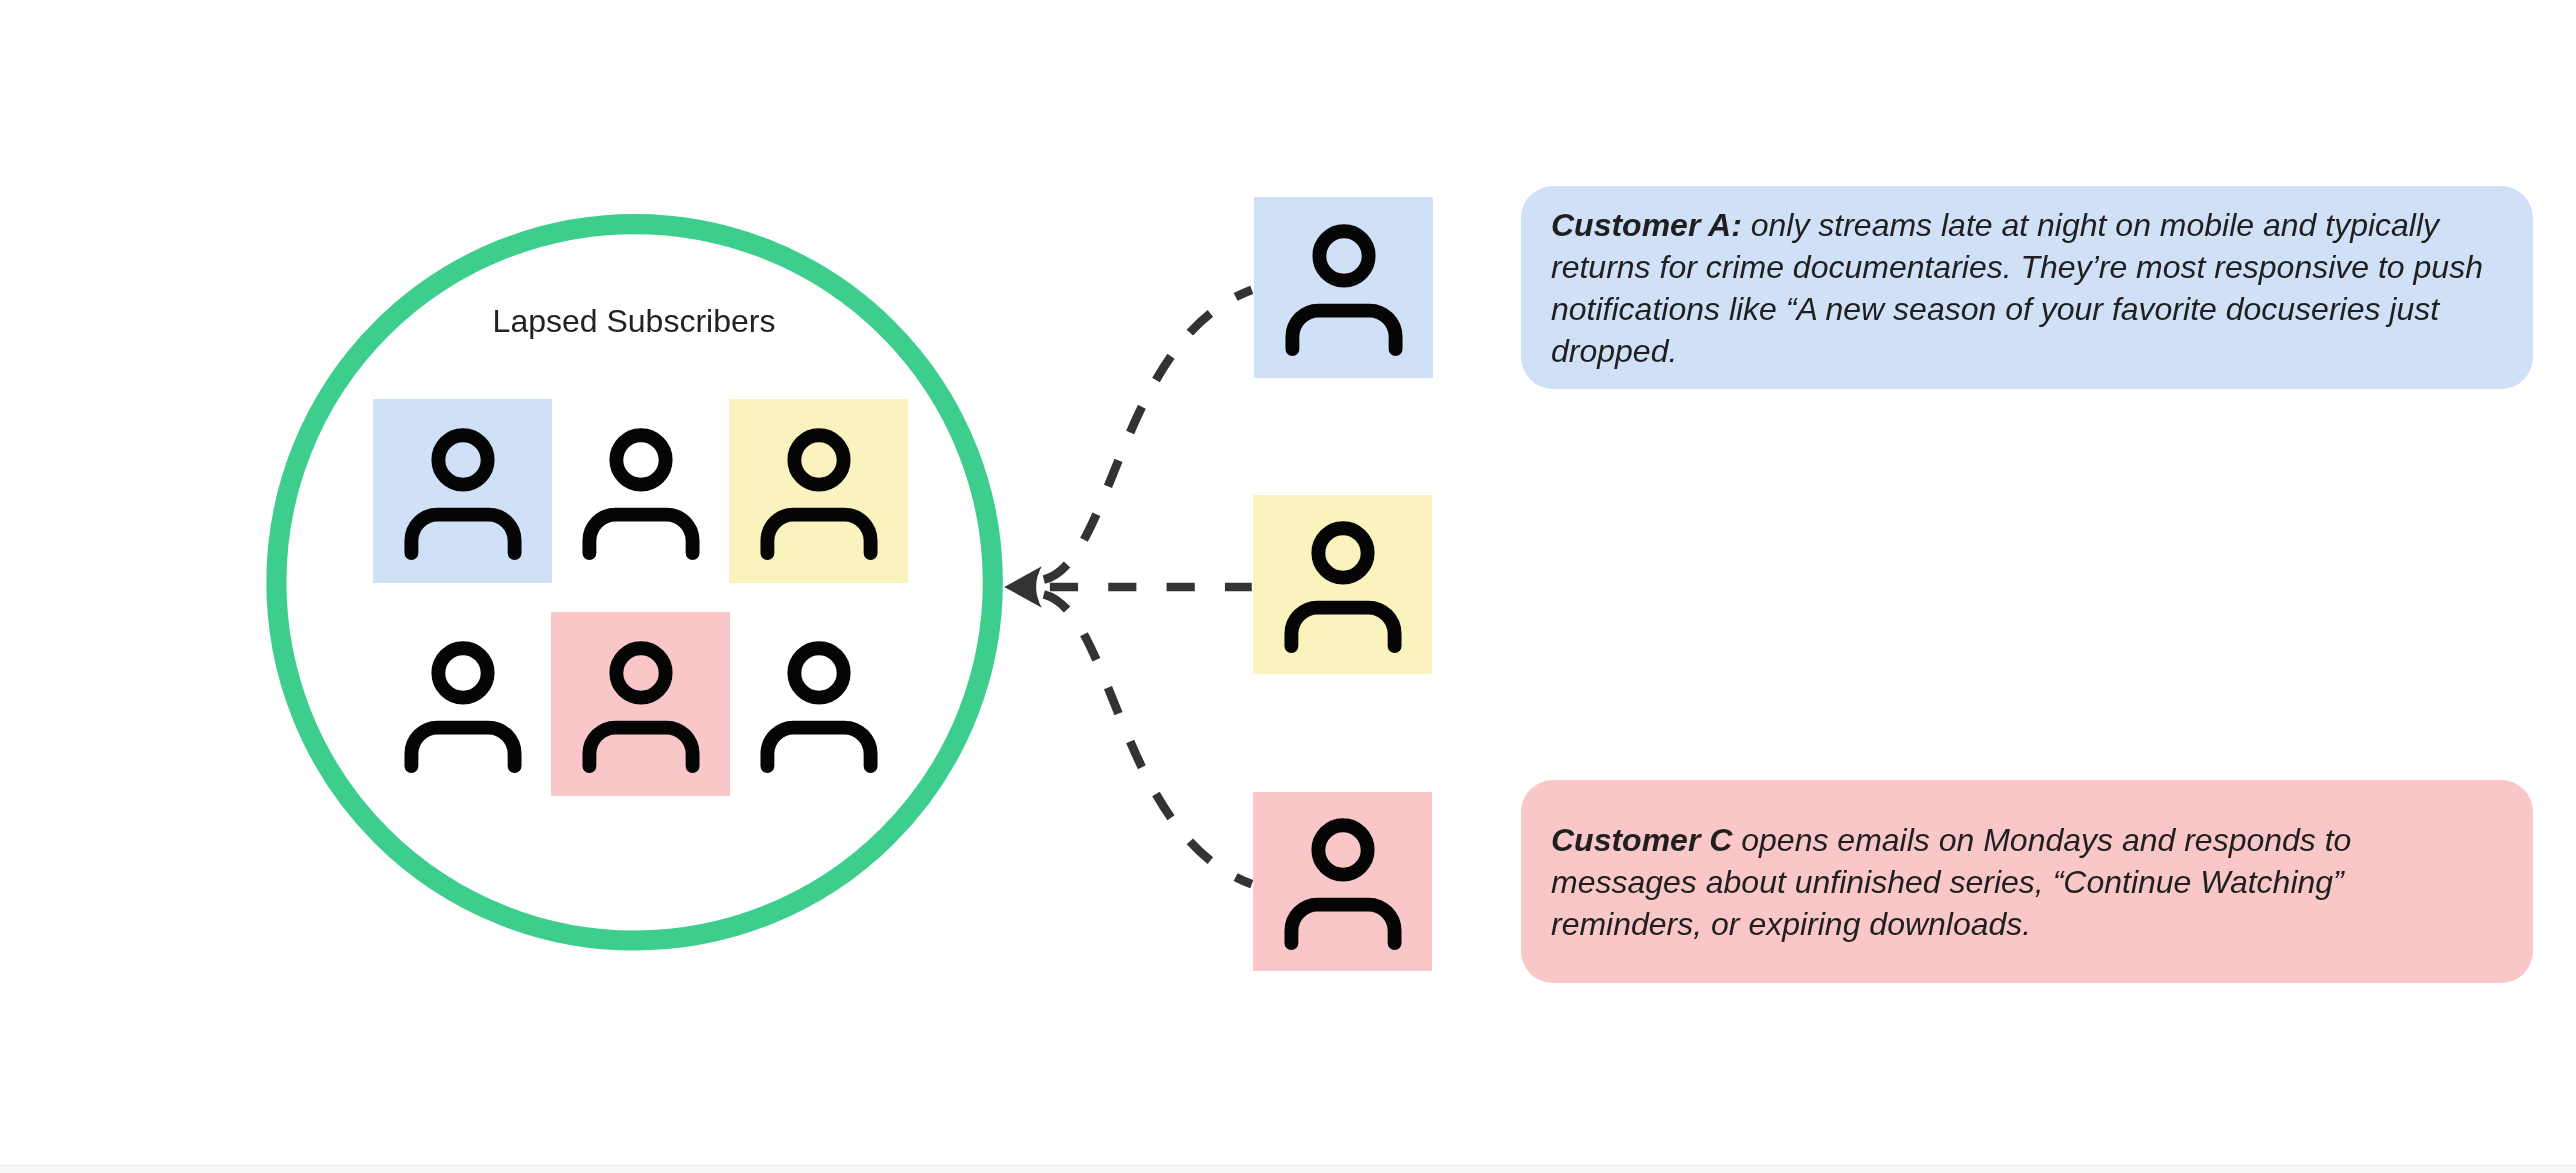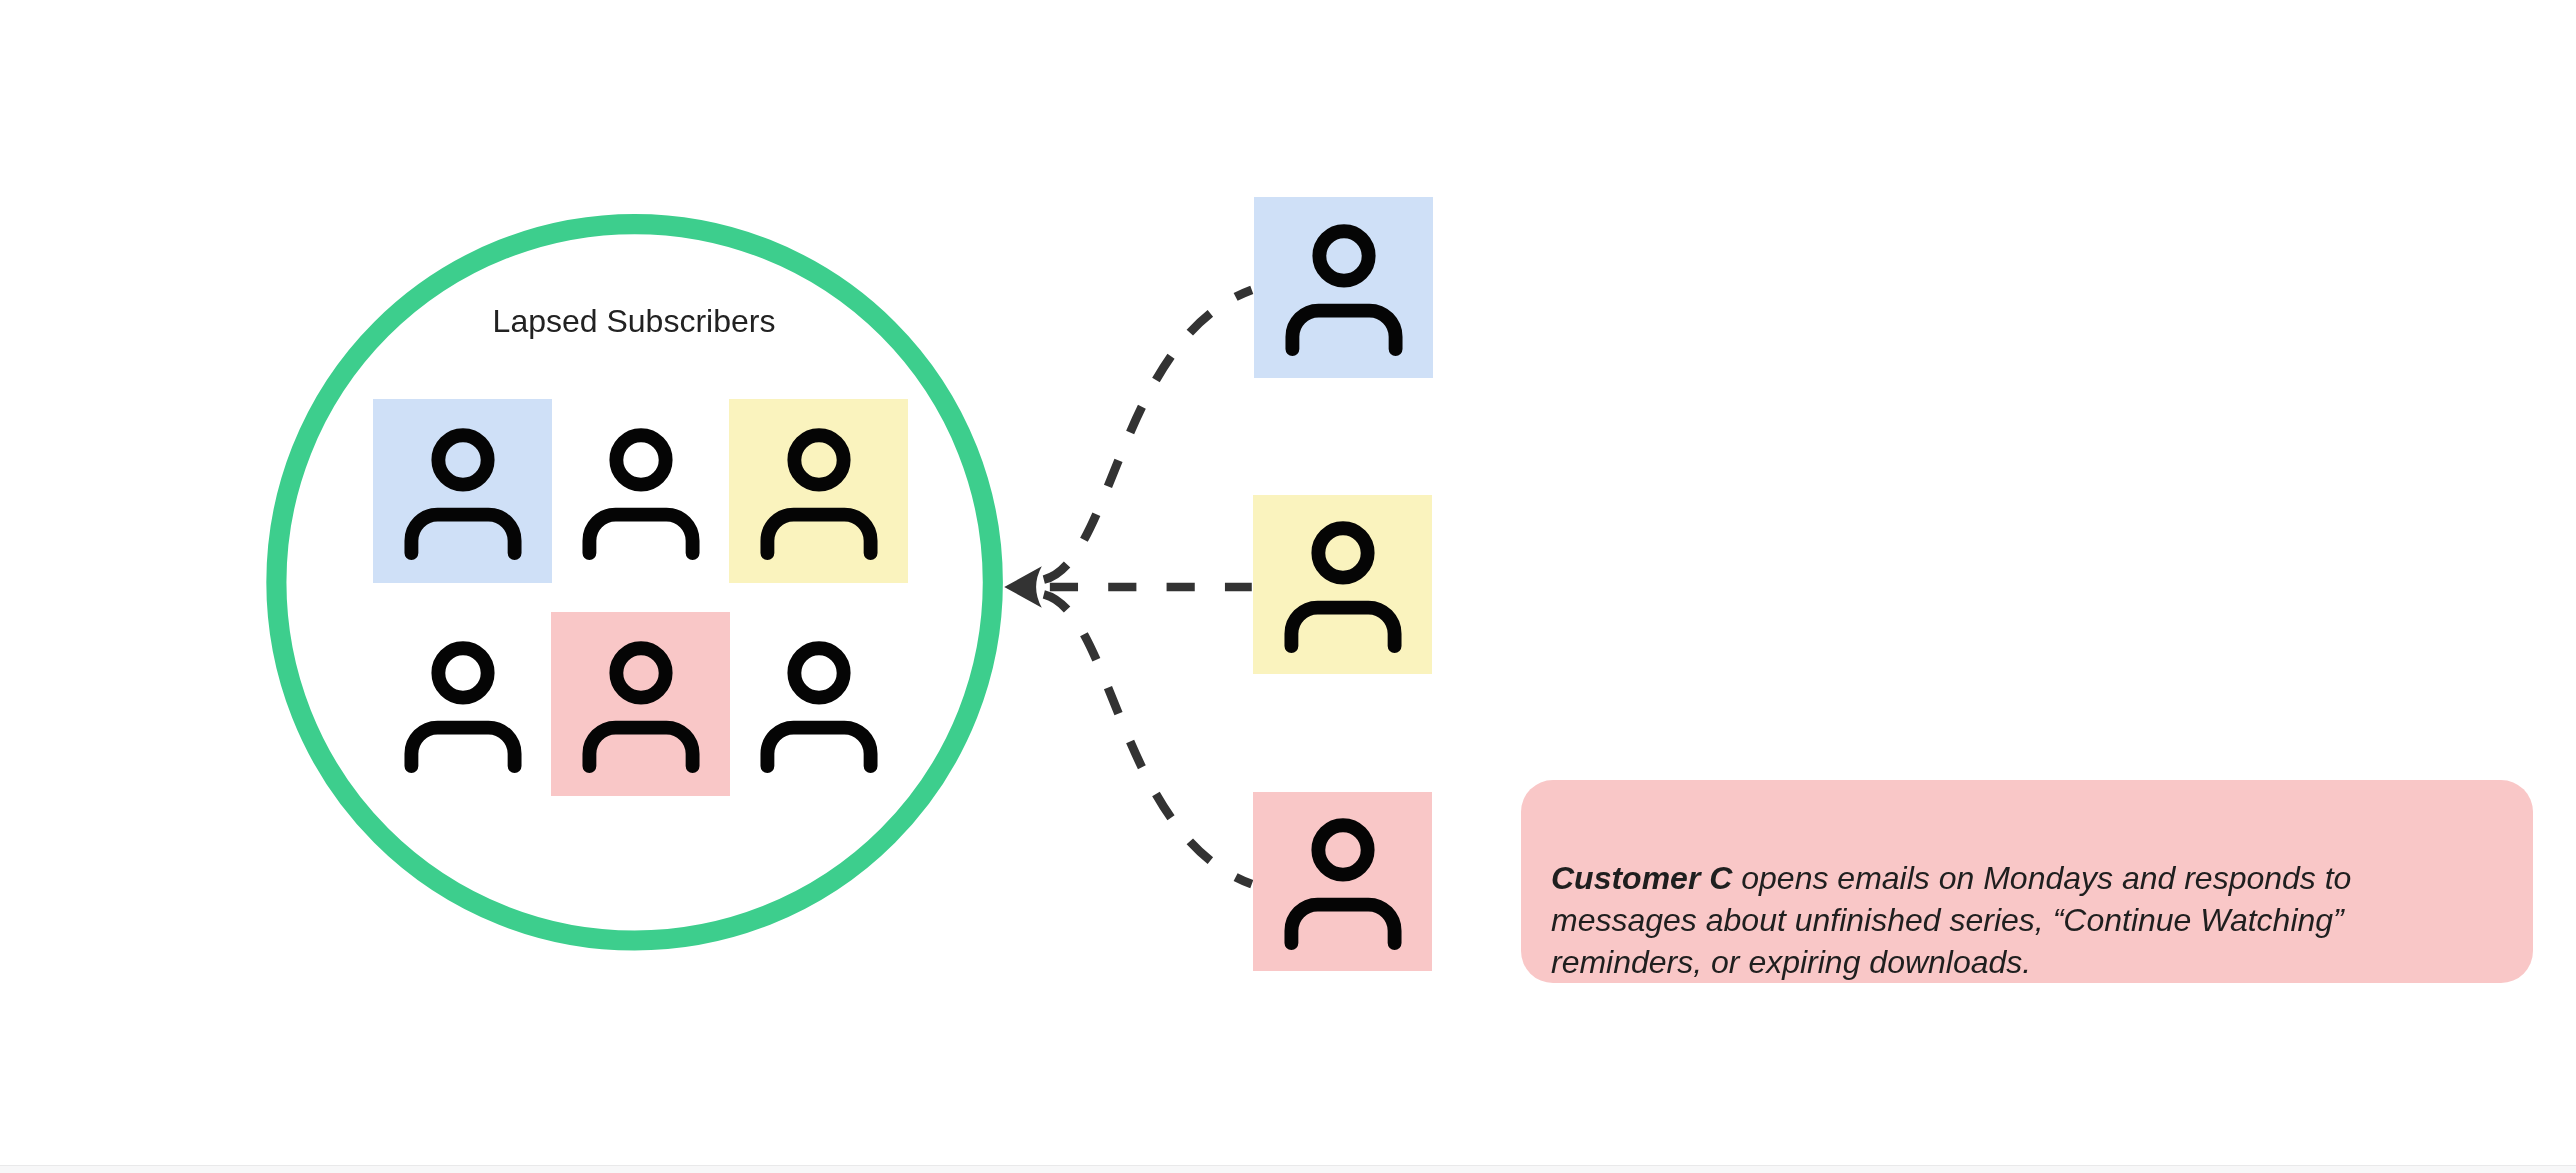--- a/index.html
+++ b/index.html
@@ -49,21 +49,21 @@
   .card{
     position:absolute;
     left:1521px; width:1012px; height:203px;
     border-radius:32px;
     box-sizing:border-box;
     padding:0 30px;
     display:flex; align-items:center;
   }
   .card-a{top:186px;}
   .card-b{top:484px;}
-  .card-c{top:780px;align-items:flex-end;}
+  .card-c{top:780px;}
   .card p{
     margin:0;
     font-size:32px;
     line-height:42px;
     font-style:italic;
     color:#1f1f1f;
   }
   .card p .lead{font-weight:700;}
 
   
@@ -142,20 +142,23 @@
         <path d="M16.5,90 L16.5,82 A17,17 0 0 1 33.5,65 L66.5,65 A17,17 0 0 1 83.5,82 L83.5,90" fill="none" stroke="#050505" stroke-width="9" stroke-linecap="round"></path>
       </svg>
     </div>
     <div class="tile p-icon-c" style="background: rgb(249, 199, 199);">
       <svg viewBox="0 0 100 100">
         <circle cx="50" cy="29.5" r="16" fill="none" stroke="#050505" stroke-width="9"></circle>
         <path d="M16.5,90 L16.5,82 A17,17 0 0 1 33.5,65 L66.5,65 A17,17 0 0 1 83.5,82 L83.5,90" fill="none" stroke="#050505" stroke-width="9" stroke-linecap="round"></path>
       </svg>
     </div>
 
+    <div class="card card-a" style="background: rgb(207, 224, 247);">
+      <p><span class="lead">Customer A:</span> <span>only streams late at night on mobile and typically returns for crime documentaries. They’re most responsive to push notifications like “A new season of your favorite docuseries just dropped.</span></p>
+    </div>
     <div class="card card-c" style="background: rgb(249, 199, 199);">
       <p><span class="lead">Customer C</span> <span>opens emails on Mondays and responds to messages about unfinished series, “Continue Watching” reminders, or expiring downloads.</span></p>
     </div>
 
     <div class="footer-bar"></div>
 
   </div>
 </div>
 
 

